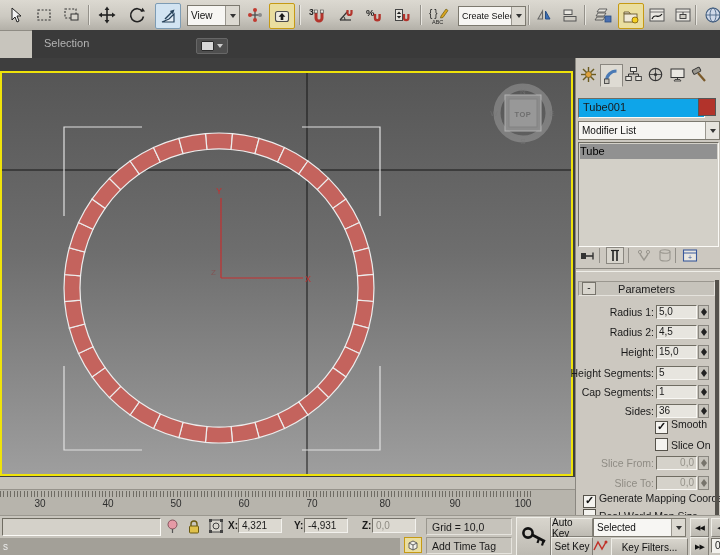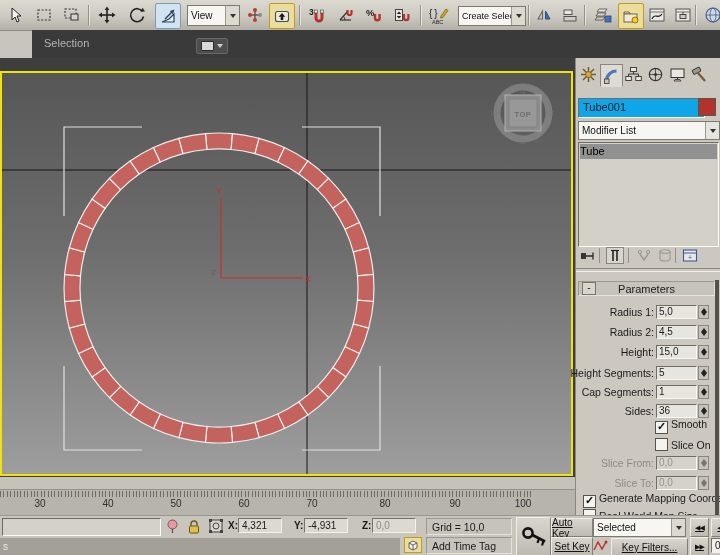--- a/index.html
+++ b/index.html
@@ -58,25 +58,25 @@
   .plabel{position:absolute;right:58px;top:1px;white-space:nowrap;}
   .prow .pf{position:absolute;left:80px;top:0;width:41px;}
   .spin{position:absolute;left:122px;top:0;width:11px;height:14px;background:#c6c3bb;border:1px solid #8a8780;box-sizing:border-box;}
   .spin::before,.spin::after{content:"";position:absolute;left:2px;width:0;height:0;
       border-left:3px solid transparent;border-right:3px solid transparent;}
   .spin::before{top:2px;border-bottom:4px solid #222;}
   .spin::after{bottom:2px;border-top:4px solid #222;}
   .spin.gray::before{border-bottom-color:#77746c;} .spin.gray::after{border-top-color:#77746c;}
   .cb{display:inline-block;width:11px;height:11px;background:#f4f3ef;border:1px solid #55524a;
       vertical-align:-2px;text-align:center;line-height:9px;font-size:11px;font-weight:bold;color:#111;}
-  .dis{color:#8f8c84;}
+  .dis{color:#8f8c84;text-align:right;}
   .dis .pf{color:#96938b;background:#d5d2ca;}
   .btn{background:linear-gradient(180deg,#d8d5cd,#bdbab2);border:1px solid #827f77;
        border-top-color:#efeee8;border-left-color:#efeee8;display:flex;align-items:center;justify-content:center;
-       font-size:10px;color:#111;text-decoration:underline;}
+       font-size:10px;color:#111;}
   .panelbox{background:#c6c3bb;border:1px solid #9a978f;border-bottom-color:#e5e3dd;border-right-color:#e5e3dd;
        display:flex;align-items:center;font-size:10.5px;padding:0 5px;box-sizing:border-box;}
 
   
   #statusbar{left:0;top:515px;width:720px;height:40px;background:#c8c5bd;border-top:1px solid #9a978f;box-sizing:border-box;}
   .slabel{font-weight:bold;font-size:10px;}
   .sfield{position:absolute;height:15px;background:#dcd9d1;border:1px solid #75726a;
           border-bottom-color:#f2f1ed;border-right-color:#f2f1ed;font-size:10px;padding:0 3px;line-height:14px;box-sizing:border-box;}
 </style>
 </head>

